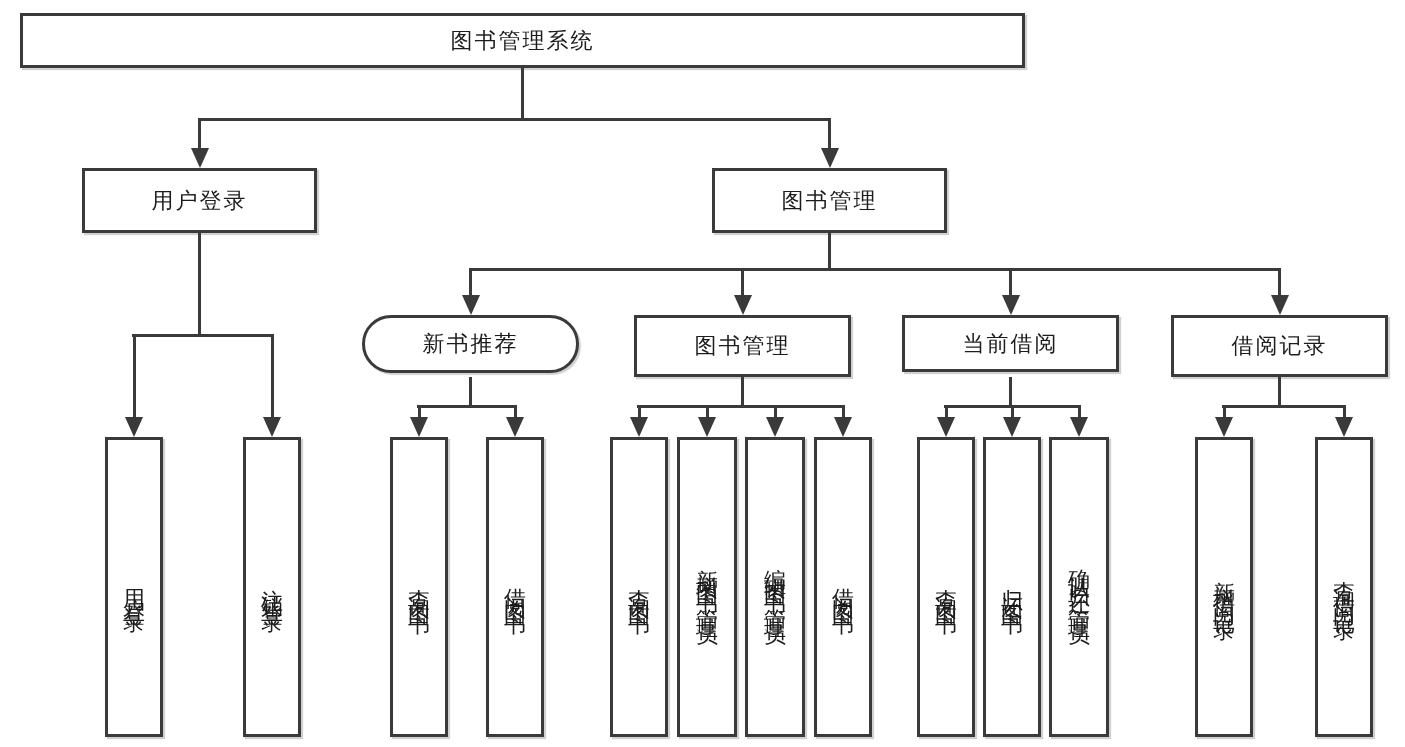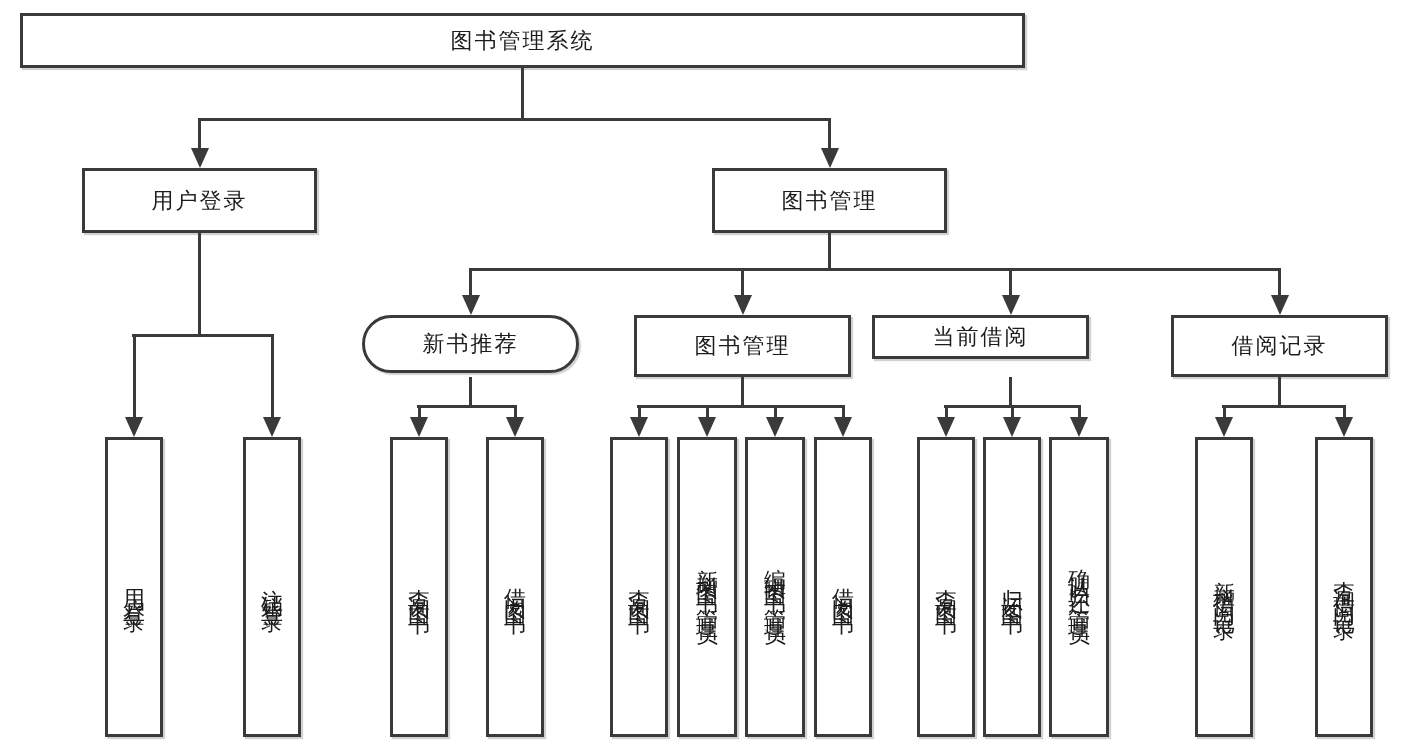--- a/index.html
+++ b/index.html
@@ -81,21 +81,21 @@
   <div class="arrow" style="left:461.5px; top:295px;"></div>
   <div class="line line-v" style="left:741px; top:268px; height:29px;"></div>
   <div class="arrow" style="left:733.5px; top:295px;"></div>
   <div class="line line-v" style="left:1009px; top:268px; height:29px;"></div>
   <div class="arrow" style="left:1001.5px; top:295px;"></div>
   <div class="line line-v" style="left:1278px; top:268px; height:29px;"></div>
   <div class="arrow" style="left:1270.5px; top:295px;"></div>
 
   <div class="node node-h" style="left:362px; top:315px; width:217px; height:58px;border-radius:30px;">新书推荐</div>
   <div class="node node-h" style="left:634px; top:315px; width:217px; height:62px;">图书管理</div>
-  <div class="node node-h" style="left:872px; top:315px; width:217px; height:44px;">当前借阅</div>
+  <div class="node node-h" style="left:902px; top:315px; width:217px; height:57px;">当前借阅</div>
   <div class="node node-h" style="left:1171px; top:315px; width:217px; height:62px;">借阅记录</div>
 
   <div class="line line-v" style="left:469px; top:377px; height:30px;"></div>
   <div class="line line-h" style="left:417px; top:405px; width:100px;"></div>
   <div class="line line-v" style="left:417.5px; top:405px; height:14px;"></div>
   <div class="arrow" style="left:410px; top:417px;"></div>
   <div class="line line-v" style="left:513.5px; top:405px; height:14px;"></div>
   <div class="arrow" style="left:506px; top:417px;"></div>
 
   <div class="line line-v" style="left:741px; top:377px; height:30px;"></div>

